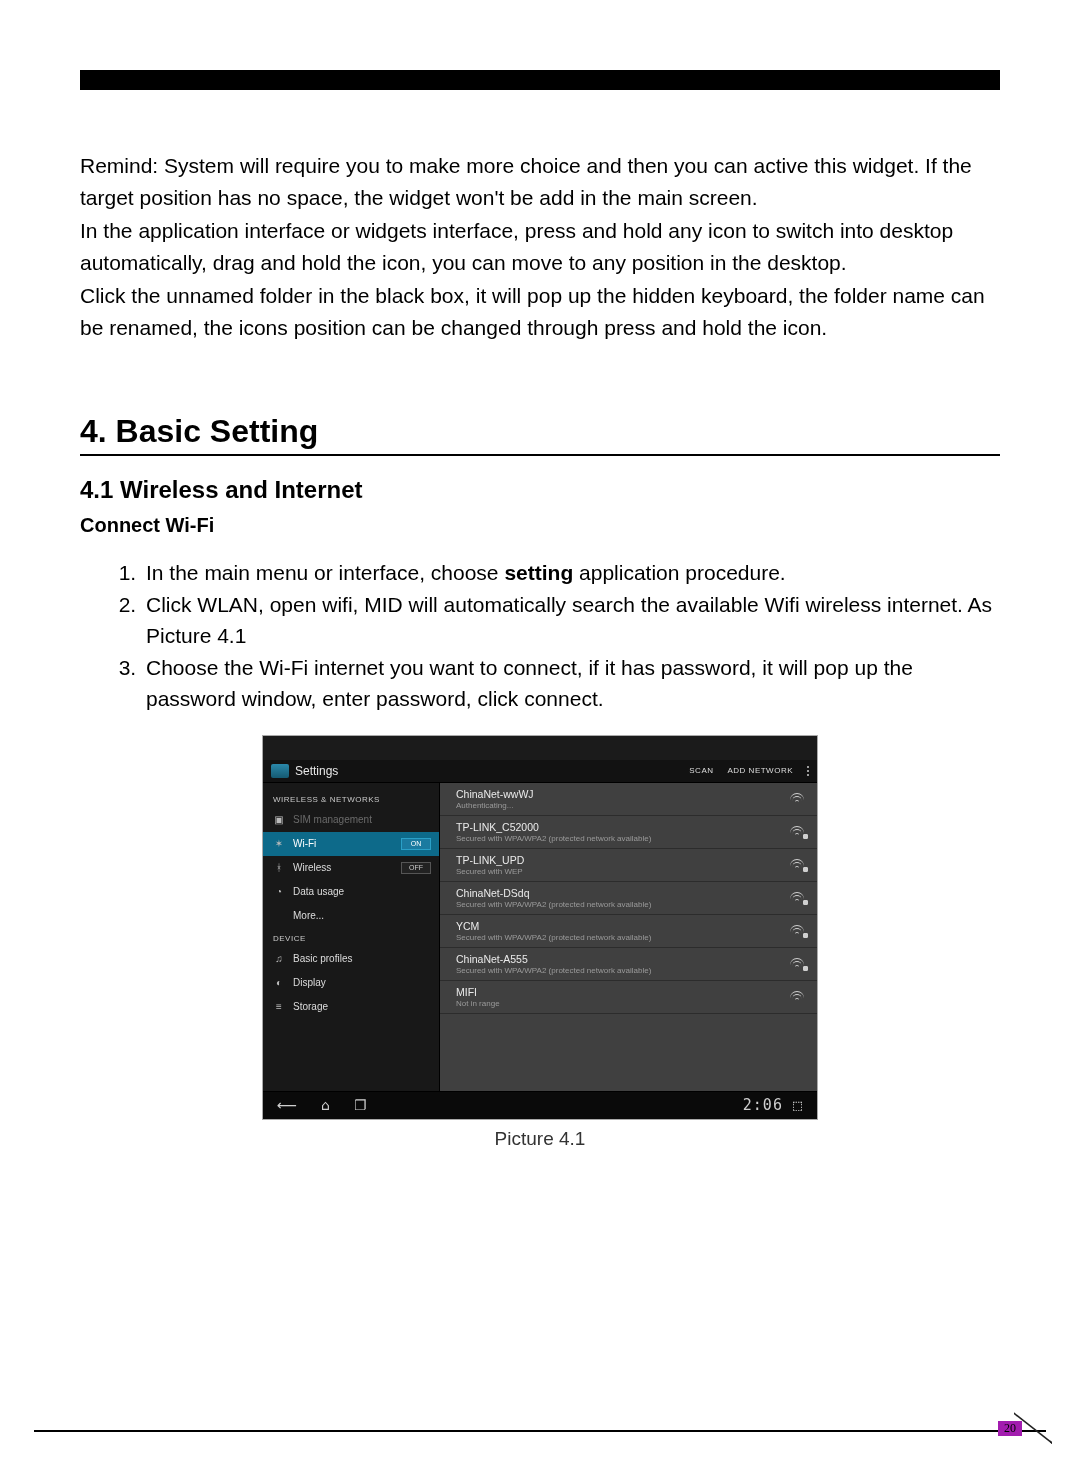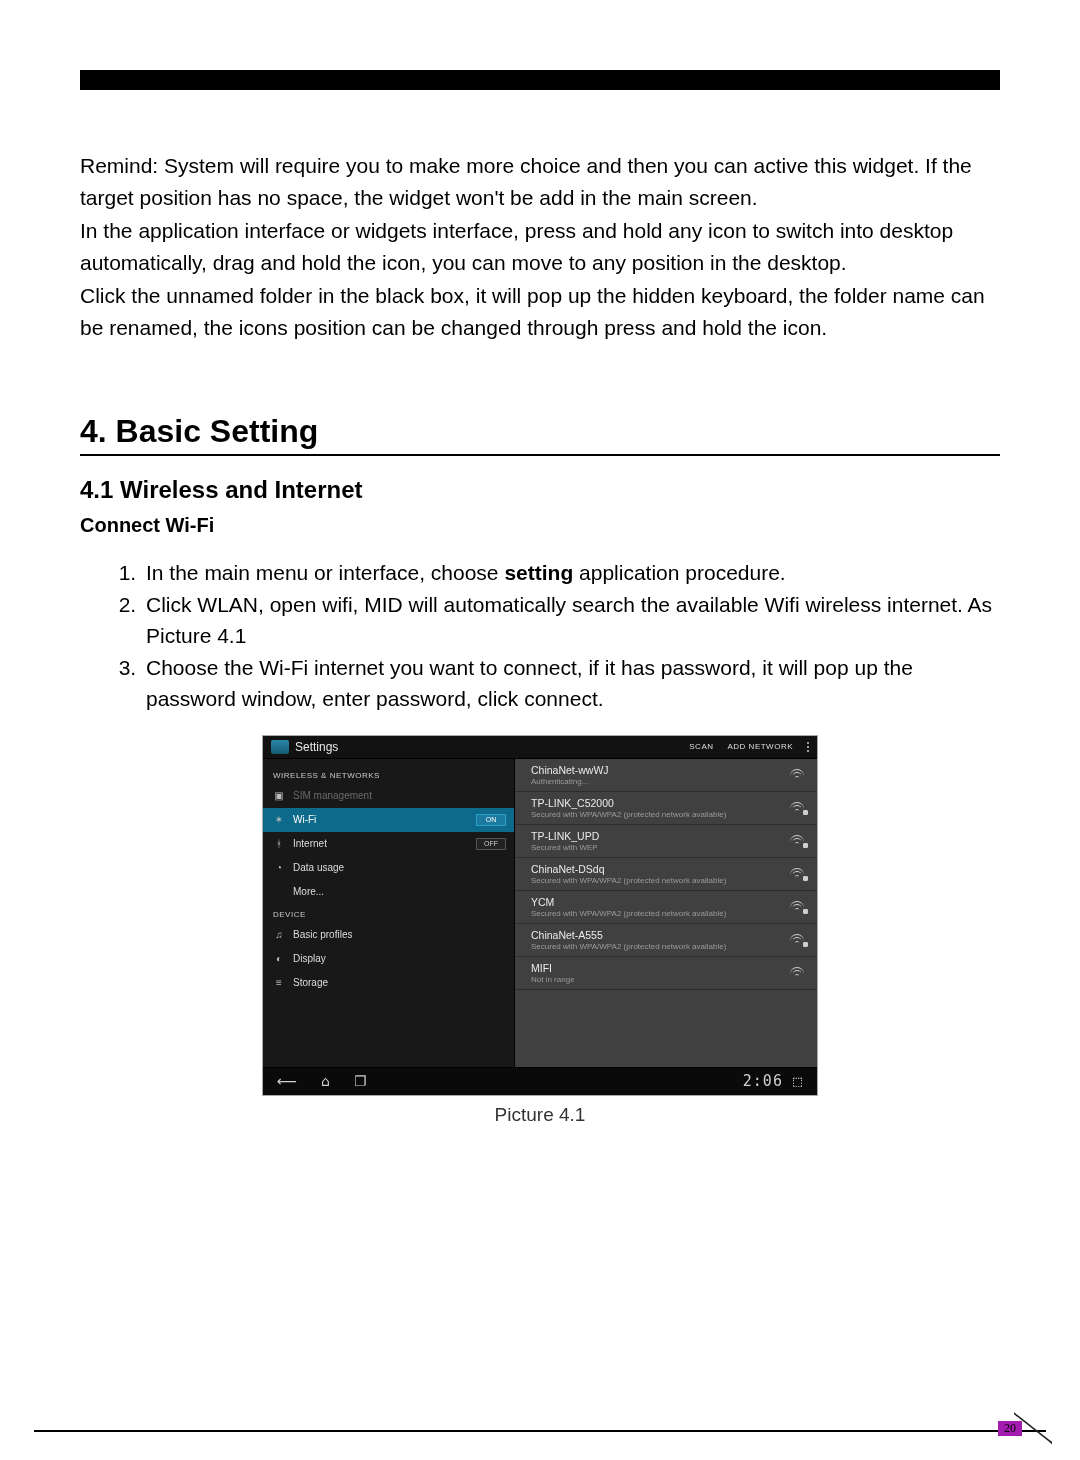--- a/index.html
+++ b/index.html
@@ -59,35 +59,36 @@
     color: #dcdcdc;
     font-size: 9px;
   }
   .ss-top {
     display: flex;
     align-items: center;
     justify-content: space-between;
     padding: 4px 8px;
     border-bottom: 1px solid #000;
     background: #121212;
+    margin-top: 24px;
   }
   .ss-top-left { display: flex; align-items: center; gap: 6px; }
   .ss-gear {
     width: 18px; height: 14px;
     background: linear-gradient(#2a88aa,#155a72);
     border-radius: 2px;
     position: relative;
   }
   .ss-title { font-size: 12px; color: #e8e8e8; }
   .ss-top-right { display: flex; align-items: center; gap: 14px; font-size: 8px; letter-spacing: 0.5px; color:#ddd;}
   .dots { display:flex; flex-direction:column; gap:2px;}
   .dots span{width:2px;height:2px;background:#ccc;border-radius:50%;}
   .ss-body { display: flex; min-height: 308px;}
   .ss-sidebar {
-    width: 252px;
+    width: 177px;
     background: #181818;
     border-right: 1px solid #000;
     padding-top: 6px;
   }
   .ss-cat {
     font-size: 8px;
     letter-spacing: 0.5px;
     color: #c9c9c9;
     padding: 6px 10px 4px 10px;
   }
@@ -207,21 +208,21 @@
           <span class="ss-ico">▣</span>
           <span>SIM management</span>
         </div>
         <div class="ss-item active">
           <span class="ss-ico">✶</span>
           <span>Wi-Fi</span>
           <span class="ss-toggle on">ON</span>
         </div>
         <div class="ss-item">
           <span class="ss-ico">ᚼ</span>
-          <span>Internet</span>
+          <span>Wireless</span>
           <span class="ss-toggle">OFF</span>
         </div>
         <div class="ss-item">
           <span class="ss-ico">◔</span>
           <span>Data usage</span>
         </div>
         <div class="ss-item">
           <span class="ss-ico"></span>
           <span>More...</span>
         </div>

